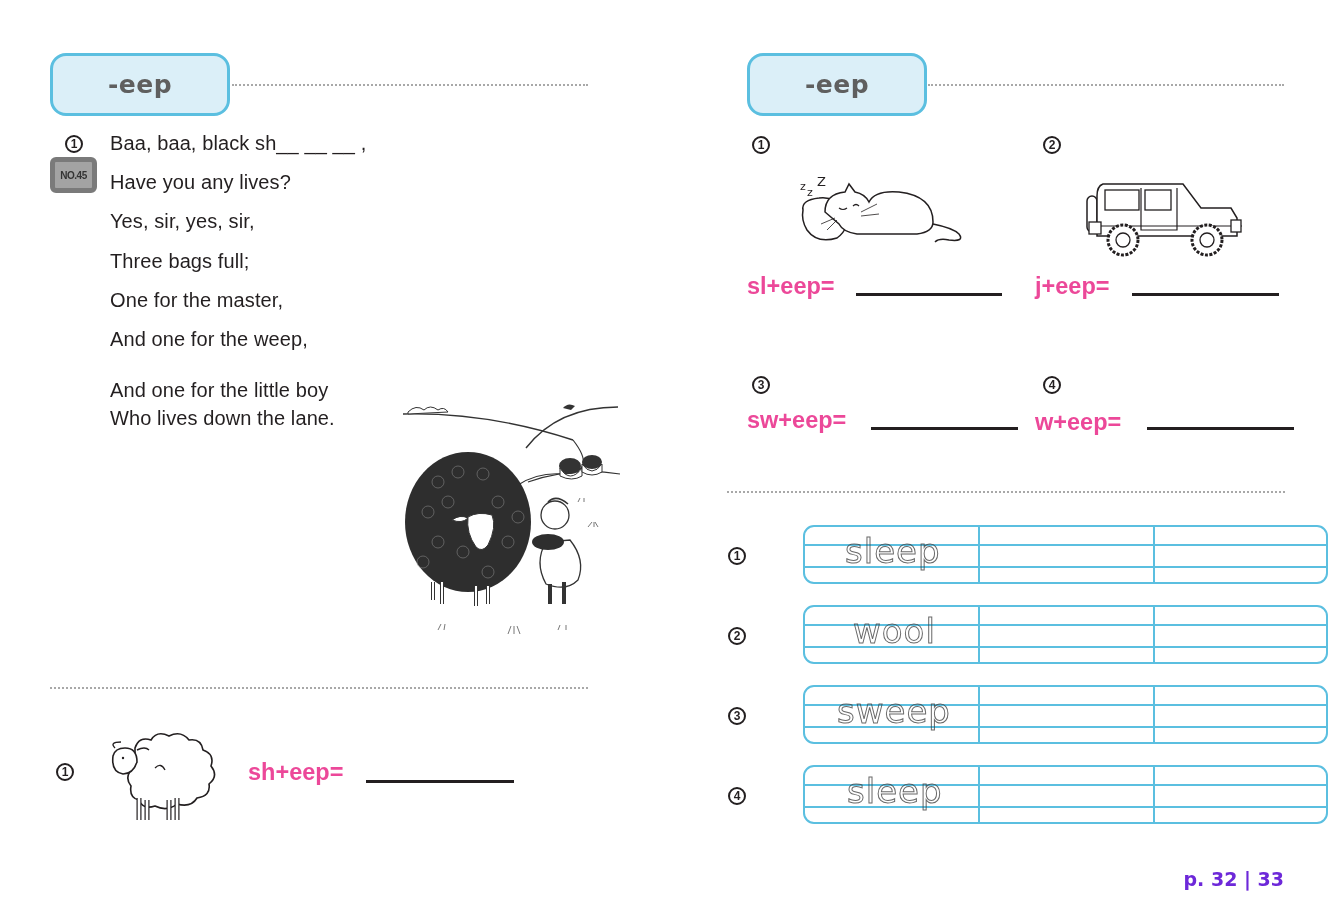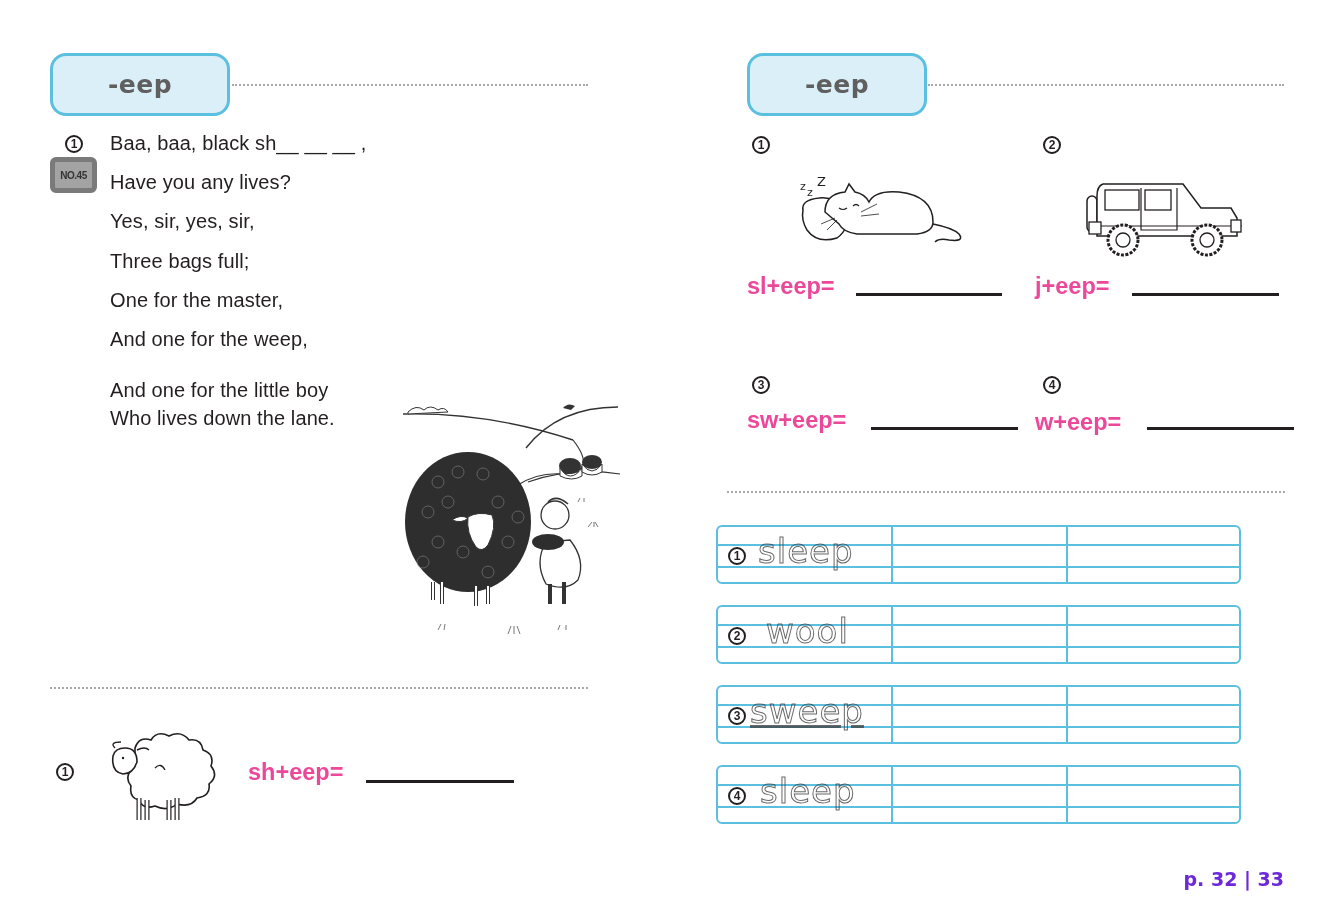--- a/index.html
+++ b/index.html
@@ -44,22 +44,22 @@
 
     .eq {
       position: absolute; font-size: 23.5px; font-weight: bold; color: #ec4899; white-space: nowrap;
     }
     .blank {
       position: absolute; height: 0; border-top: 3px solid #231f20;
     }
 
     
     .trace-box {
-      position: absolute; left: 716px; width: 525px; height: 59px;
-      border: 2px solid #5bbfe0; border-radius: 6px;
+      position: absolute; left: 803px; width: 525px; height: 59px;
+      border: 2px solid #5bbfe0; border-radius: 11px;
     }
     .trace-box .hline {
       position: absolute; left: 0; right: 0; height: 0; border-top: 2px solid #5bbfe0;
     }
     .trace-box .vline {
       position: absolute; top: 0; bottom: 0; width: 0; border-left: 2px solid #5bbfe0;
     }
     .trace-word {
       position: absolute; top: 4px; left: 40px;
       font-family: "DejaVu Sans", sans-serif;
@@ -228,21 +228,21 @@
     <div class="vline" style="left:348px;"></div>
     <div class="trace-word" style="left:48px;">wool</div>
   </div>
 
   <div class="circ-num" style="left:728px; top:707px;">3</div>
   <div class="trace-box" style="top:685px;">
     <div class="hline" style="top:17px;"></div>
     <div class="hline" style="top:39px;"></div>
     <div class="vline" style="left:173px;"></div>
     <div class="vline" style="left:348px;"></div>
-    <div class="trace-word" style="left:32px;text-decoration:underline;">sweep</div>
+    <div class="trace-word" style="left:32px;">sweep</div>
   </div>
 
   <div class="circ-num" style="left:728px; top:787px;">4</div>
   <div class="trace-box" style="top:765px;">
     <div class="hline" style="top:17px;"></div>
     <div class="hline" style="top:39px;"></div>
     <div class="vline" style="left:173px;"></div>
     <div class="vline" style="left:348px;"></div>
     <div class="trace-word" style="left:42px;">sleep</div>
   </div>

